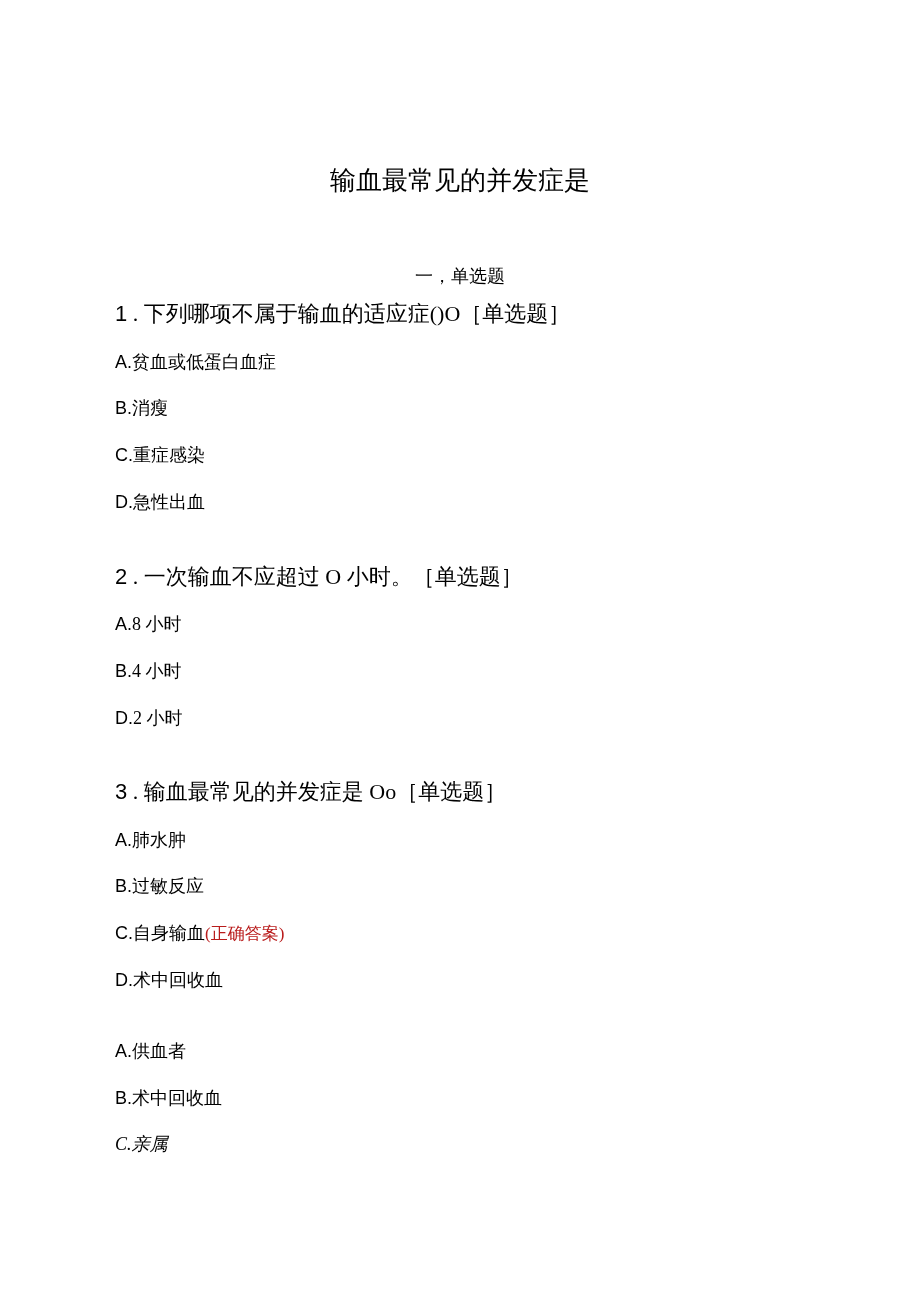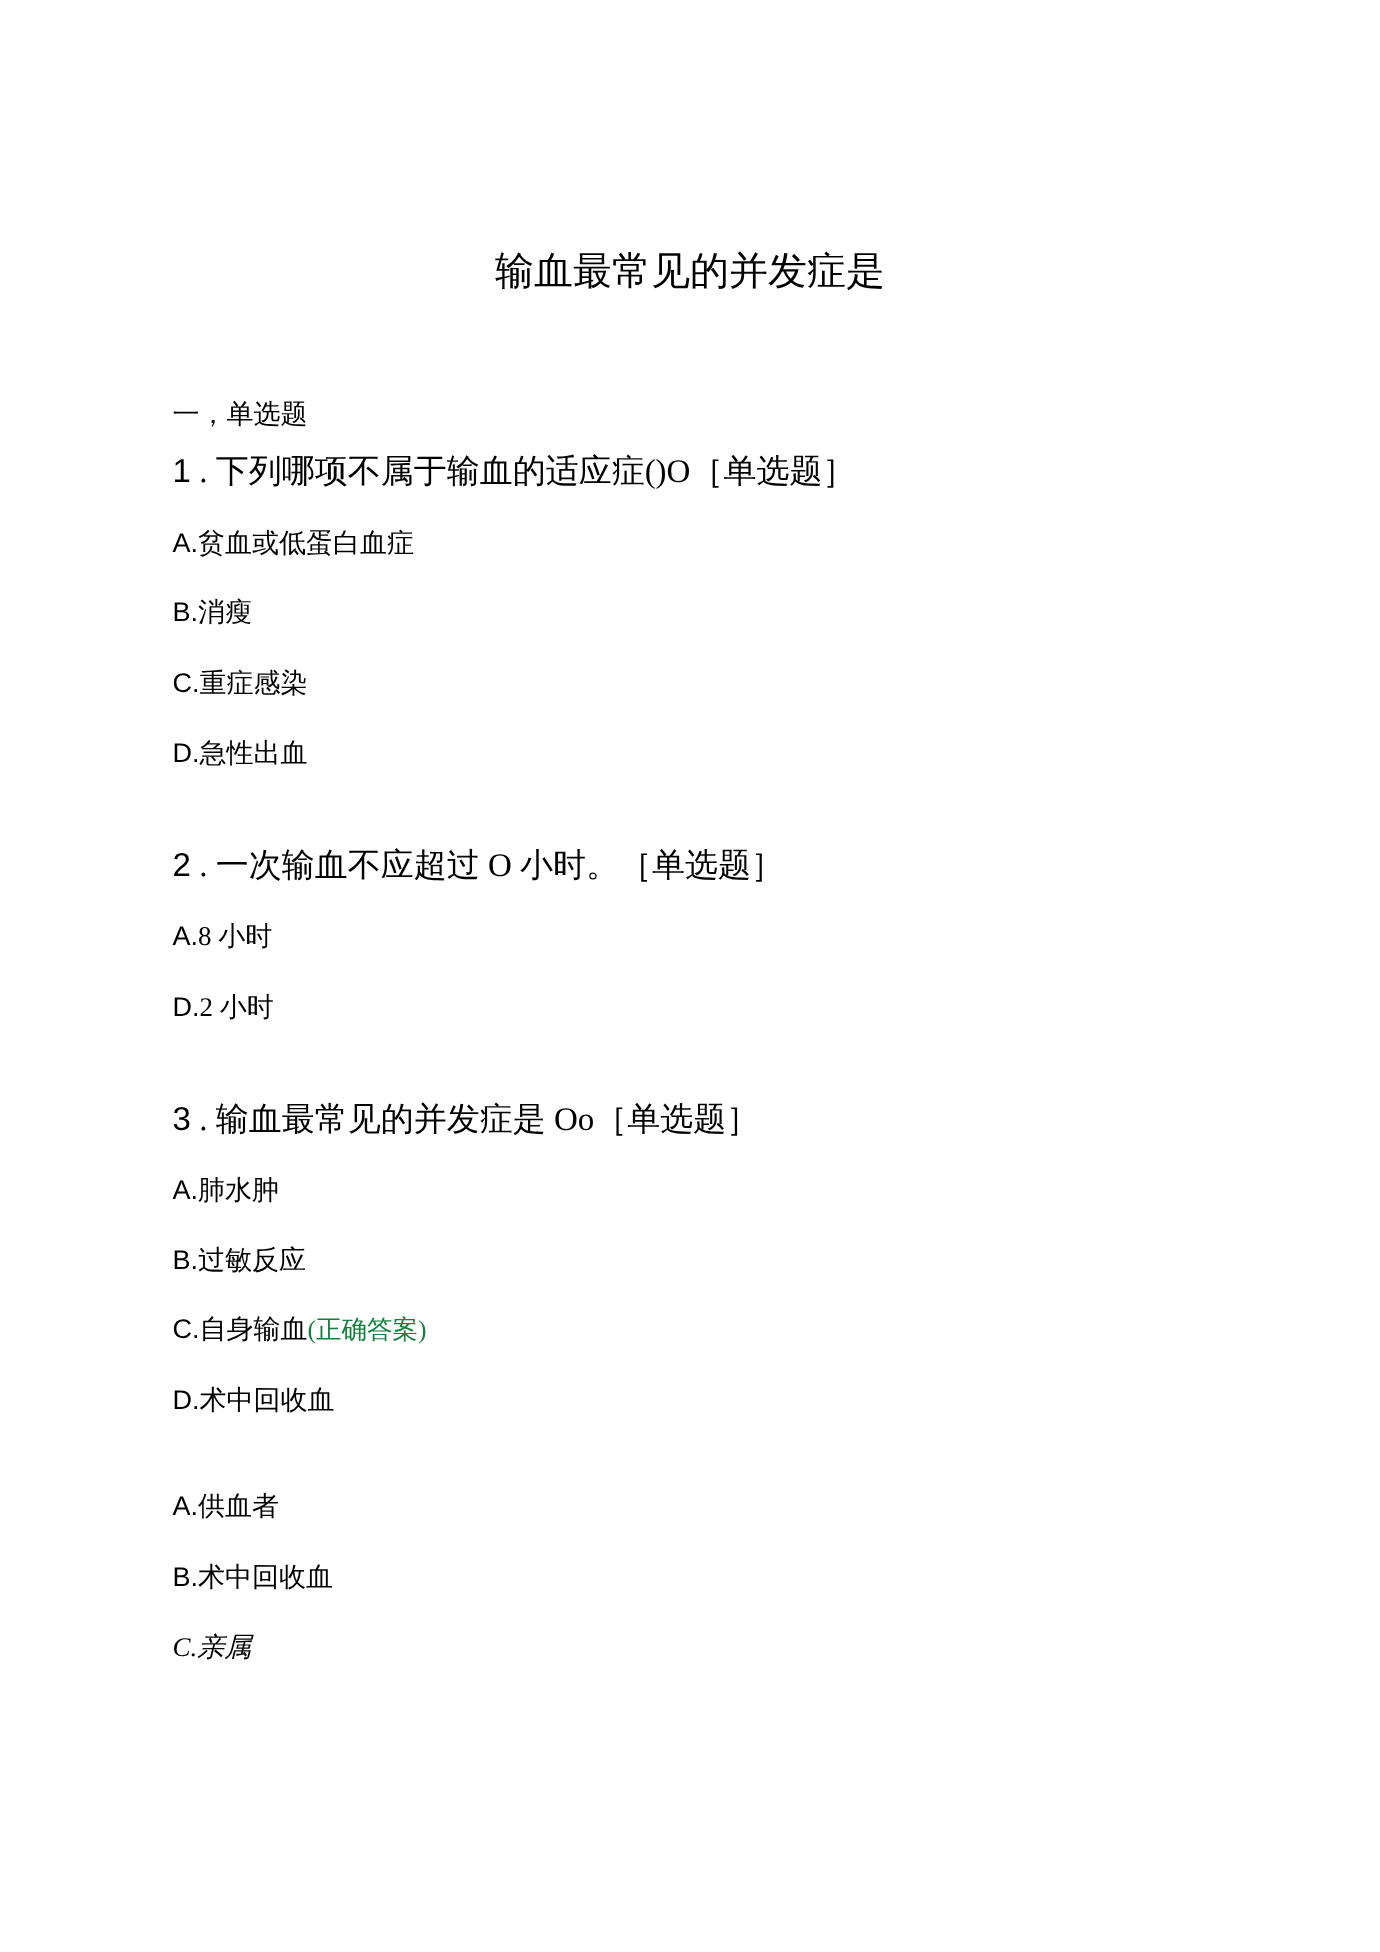--- a/index.html
+++ b/index.html
@@ -18,35 +18,36 @@
     }
     .title {
       text-align: center;
       font-size: 26px;
       font-weight: normal;
       margin-bottom: 60px;
     }
     .section-header {
       font-size: 18px;
       margin-bottom: 6px;
+      text-align: center;
     }
     .question {
       font-size: 22px;
       margin-bottom: 16px;
     }
     .option {
       font-size: 18px;
       margin-bottom: 18px;
     }
     .option-c-italic {
       font-style: italic;
       font-family: "Times New Roman", serif;
     }
     .correct-answer {
-      color: #15803d;
+      color: #b91c1c;
       font-size: 17px;
     }
     .question-block {
       margin-bottom: 42px;
     }
     .question-block:first-of-type {
       margin-bottom: 42px;
     }
     .latin {
       font-family: Arial, sans-serif;
@@ -70,20 +71,21 @@
   <div class="option"><span class="latin">B.</span><span>消瘦</span></div>
   <div class="option"><span class="latin">C.</span><span>重症感染</span></div>
   <div class="option"><span class="latin">D.</span><span>急性出血</span></div>
 </div>
 
 <div class="question-block">
   <div class="question">
     <span class="q-num">2</span><span>  . 一次输血不应超过 O 小时。［单选题］</span>
   </div>
   <div class="option"><span class="latin">A.</span><span>8 小时</span></div>
+  <div class="option"><span class="latin">B.</span><span>4 小时</span></div>
   <div class="option"><span class="latin">D.</span><span>2 小时</span></div>
 </div>
 
 <div class="question-block">
   <div class="question">
     <span class="q-num">3</span><span>  . 输血最常见的并发症是 Oo［单选题］</span>
   </div>
   <div class="option"><span class="latin">A.</span><span>肺水肿</span></div>
   <div class="option"><span class="latin">B.</span><span>过敏反应</span></div>
   <div class="option"><span class="latin">C.</span><span>自身输血</span><span class="correct-answer">(正确答案)</span></div>

